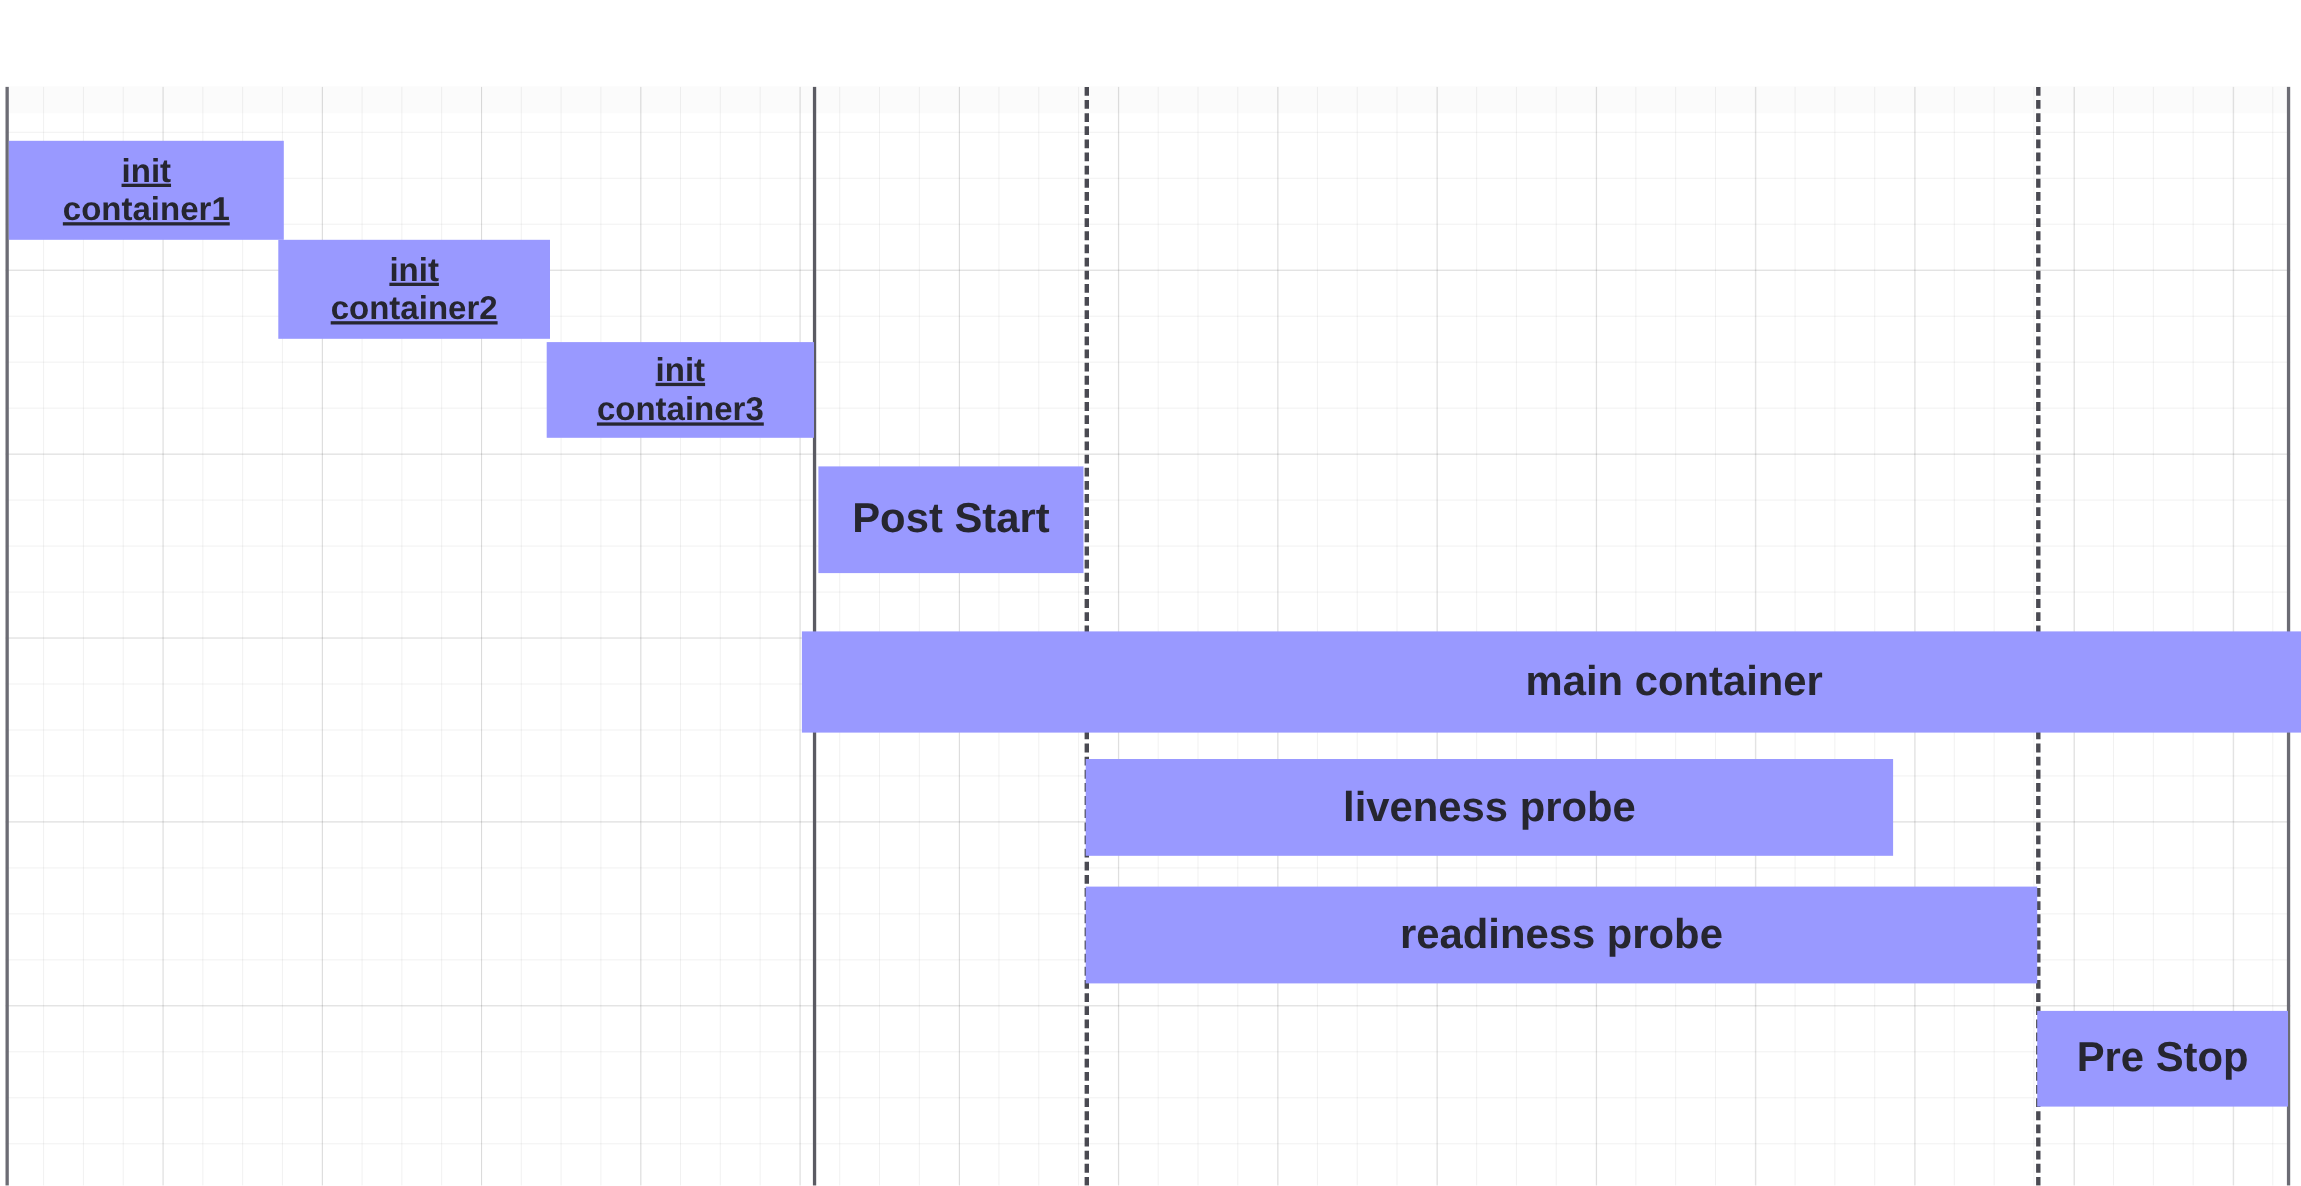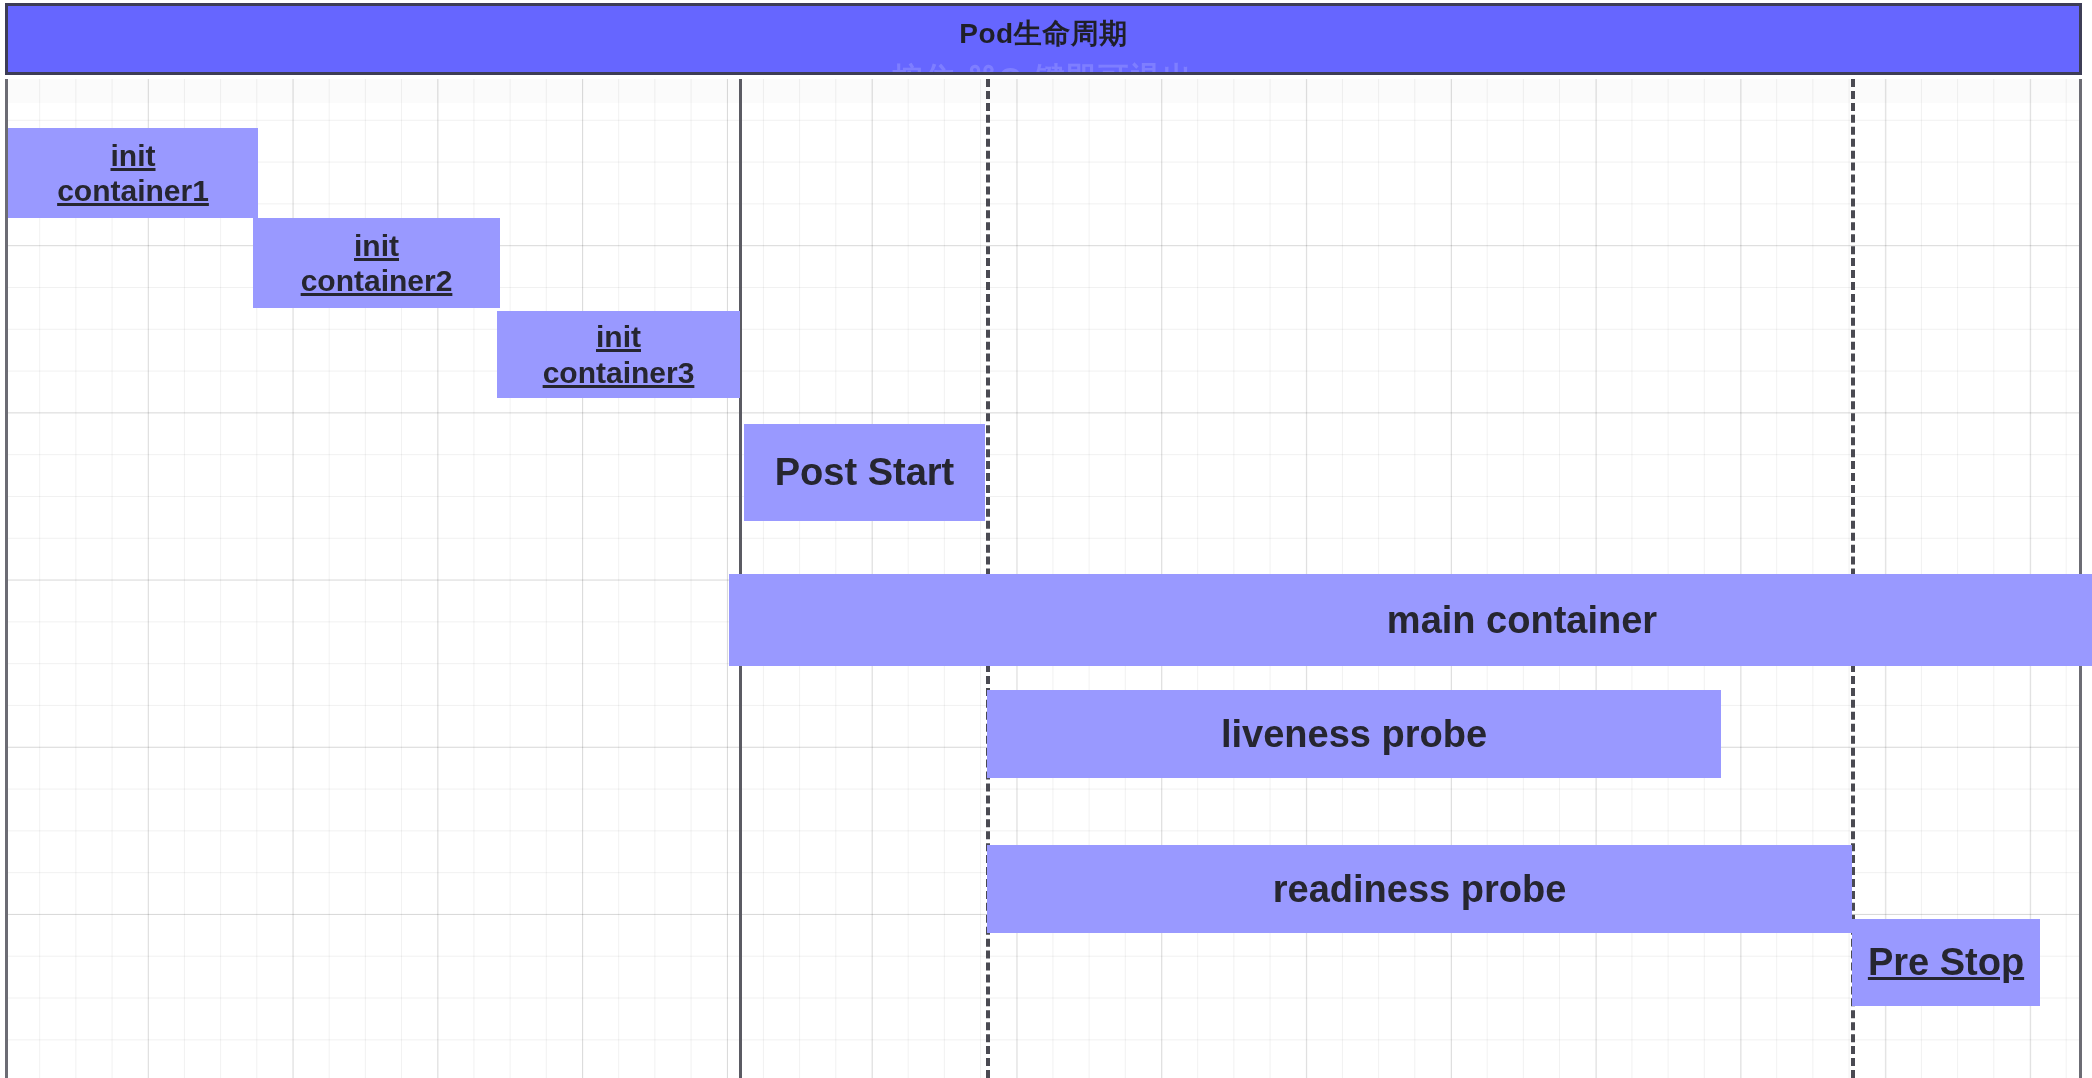--- a/index.html
+++ b/index.html
@@ -131,24 +131,20 @@
     display: block;
   }
   .bar.two-line .bar-label { font-size: 30px; text-decoration: underline; }
   .bar.one-line .bar-label { font-size: 38px; }
 </style>
 </head>
 <body>
 
 <div id="stage">
 
-  <div class="header">
-    <div class="header-title">Pod生命周期</div>
-    <div class="header-watermark">按住 ⌘Q 键即可退出</div>
-  </div>
 
   <div class="grid">
     <div class="grid-topband"></div>
   </div>
 
   <div class="edge-left"></div>
   <div class="edge-right"></div>
 
   <div class="vline-solid" style="left:739px;"></div>
   <div class="vline-dashed" style="left:986px;"></div>
@@ -174,21 +170,21 @@
   </div>
 
   <div class="bar one-line" style="left:729px; top:574px; width:1586px; height:92px;">
     <span class="bar-label">main container</span>
   </div>
 
   <div class="bar one-line" style="left:987px; top:690px; width:734px; height:88px;">
     <span class="bar-label">liveness probe</span>
   </div>
 
-  <div class="bar one-line" style="left:987px; top:806px; width:865px; height:88px;margin-top:39px;">
+  <div class="bar one-line" style="left:987px; top:806px; width:865px; height:88px;">
     <span class="bar-label">readiness probe</span>
   </div>
 
-  <div class="bar one-line" style="left:1852px; top:919px; width:188px; height:87px;text-decoration:underline;">
+  <div class="bar one-line" style="left:1852px; top:919px; width:228px; height:87px;">
     <span class="bar-label">Pre Stop</span>
   </div>
 
 </div>
 
 </body></html>

